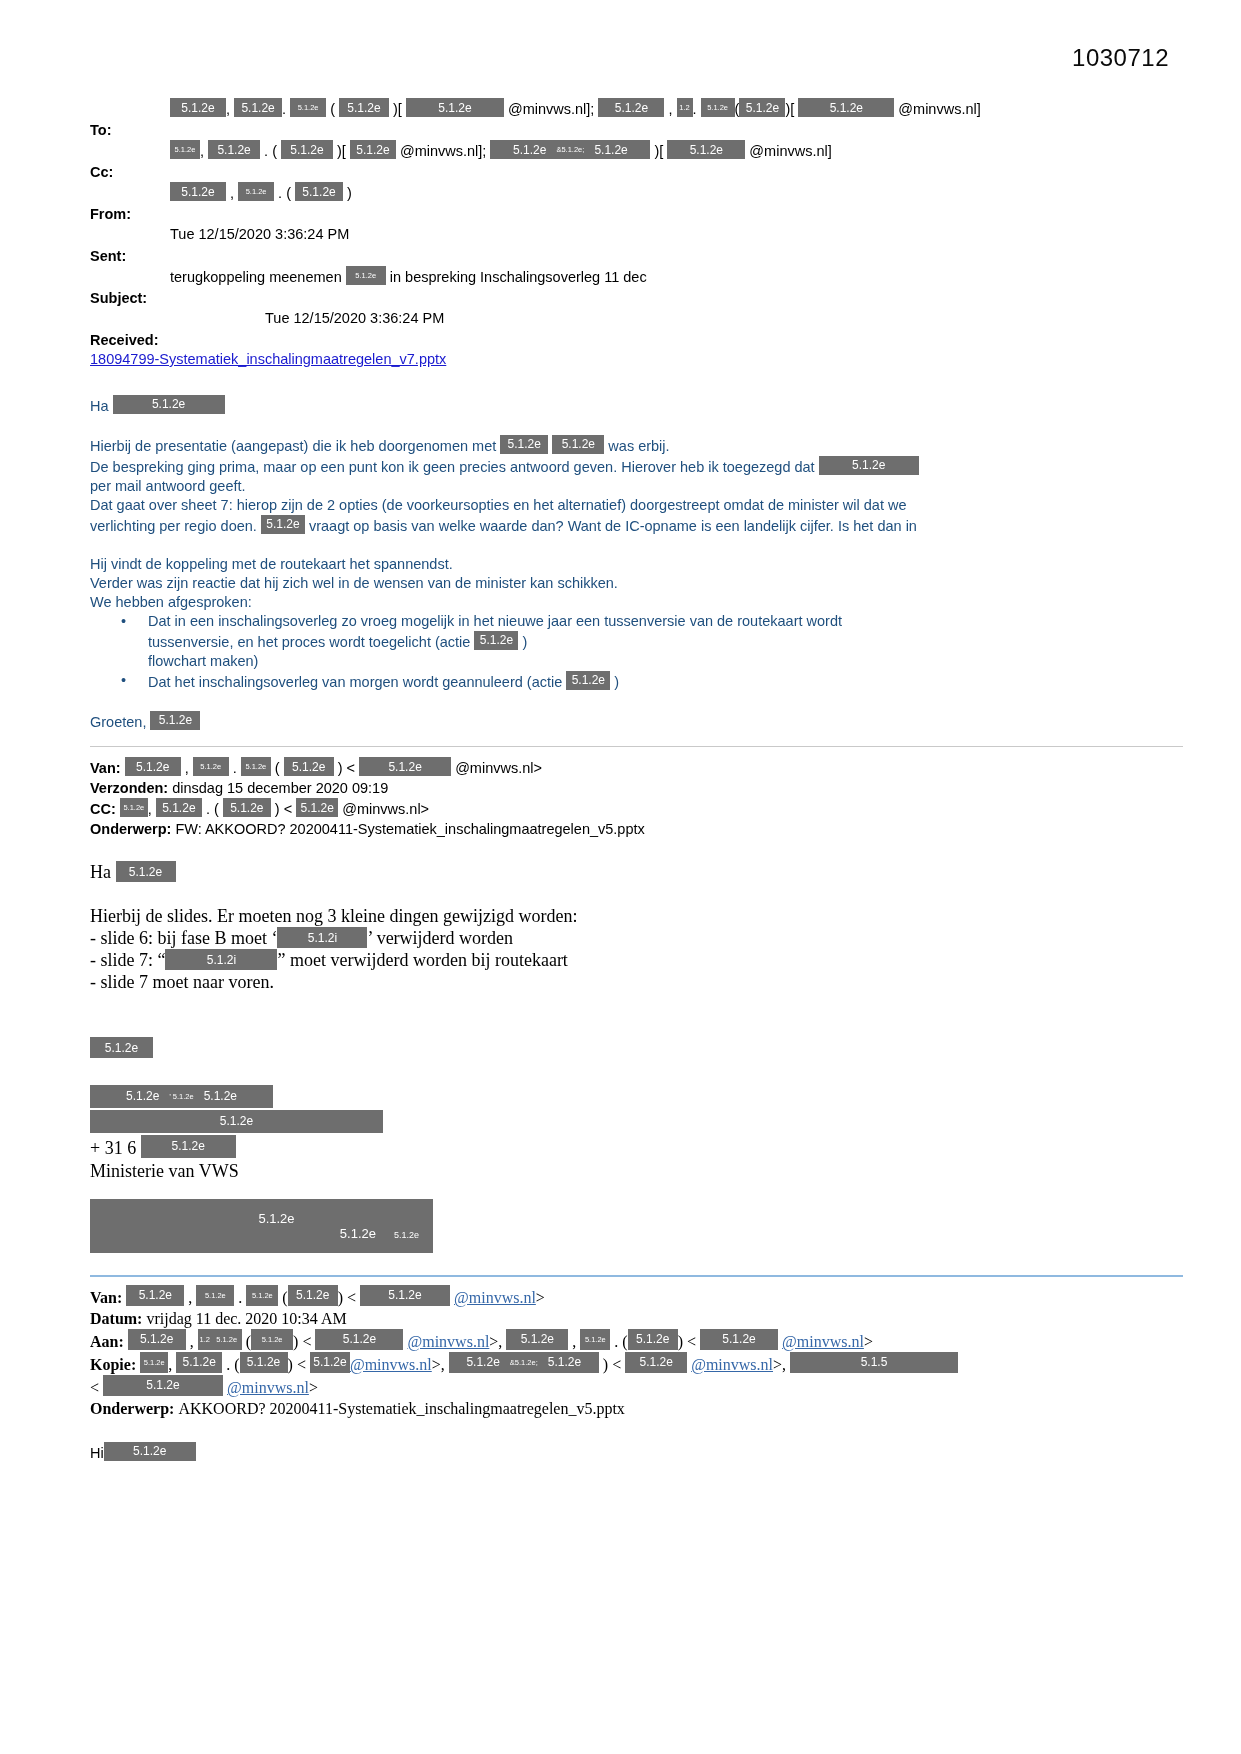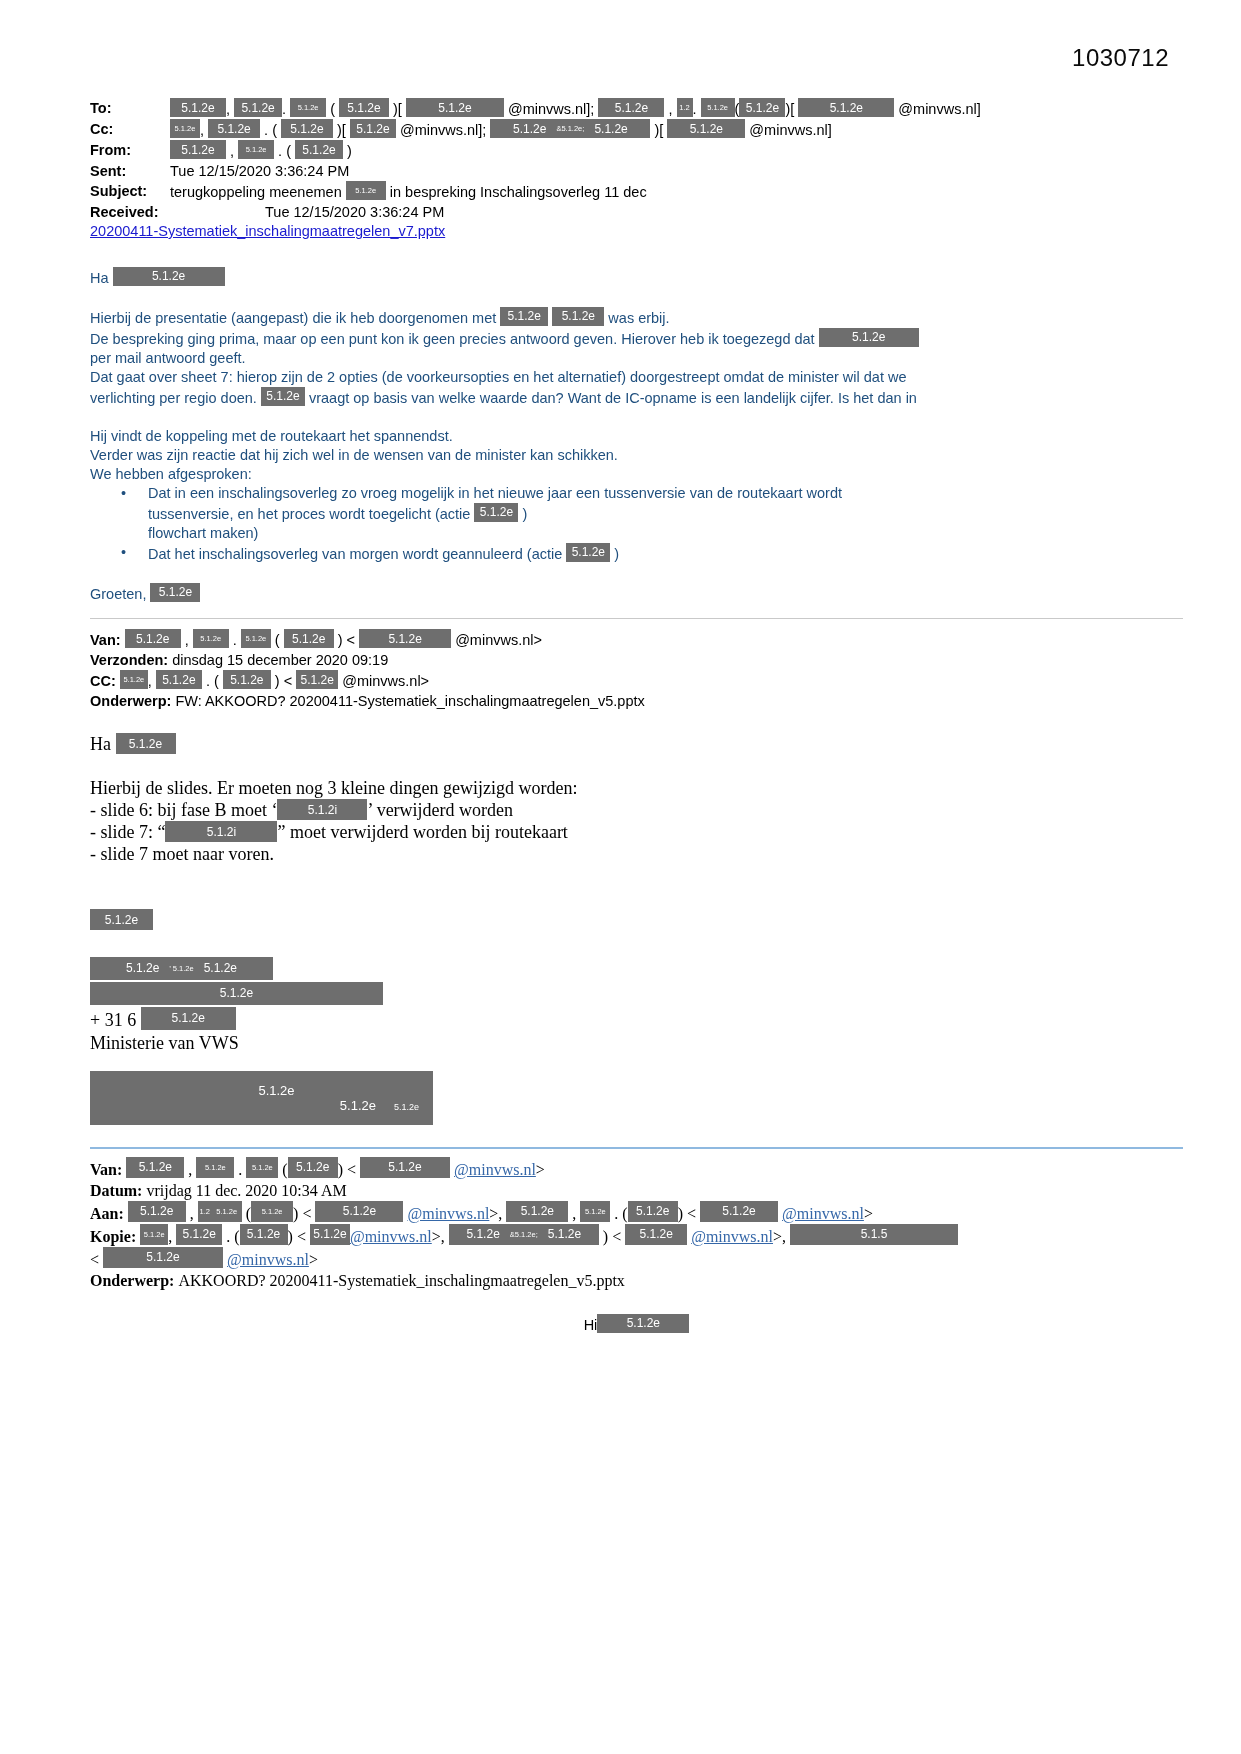--- a/index.html
+++ b/index.html
@@ -1,21 +1,21 @@
 <!DOCTYPE html>
 <html><head>
 <meta charset="utf-8">
 <style>
   html,body{margin:0;padding:0;background:#ffffff;}
   body{width:1241px;height:1754px;position:relative;font-family:"Liberation Sans",sans-serif;color:#000;}
   .page{padding:44px 58px 0 90px;box-sizing:border-box;}
   .docnum{text-align:right;font-size:24px;color:#0a0a0a;padding-right:14px;margin-bottom:26px;letter-spacing:.5px;}
   
   .frow{display:flex;font-size:14.5px;line-height:20px;}
-  .flbl{font-weight:bold;width:80px;flex:none;}
+  .flbl{font-weight:bold;width:80px;flex:none;margin-top:22px;}
   .fval{flex:1;}
   
   .line{font-size:14.5px;line-height:19px;min-height:19px;}
   .line.blank{height:13px;}
   .bold{font-weight:bold;}
   
   .rd{display:inline-flex;align-items:center;justify-content:center;background:#6e6e6e;color:#fff;
       font-family:"Liberation Sans",sans-serif;font-size:12px;height:19px;vertical-align:text-bottom;
       padding:0 2px;box-sizing:border-box;}
   .rd.sm{font-size:7.5px;}
@@ -43,21 +43,21 @@
   .bigblock{margin-top:16px;width:343px;height:54px;background:#6e6e6e;color:#fff;
       font-family:"Liberation Sans",sans-serif;display:flex;flex-direction:column;justify-content:center;}
   .bb1{display:flex;justify-content:center;font-size:13px;padding-left:30px;}
   .bb2{display:flex;justify-content:flex-end;align-items:baseline;gap:18px;padding-right:14px;font-size:13px;}
   .bb2 .sm2{font-size:9px;}
   
   .rule1{border:none;border-top:1px solid #c9c9c9;margin:14px 0 10px 0;}
   .rule2{border:none;border-top:2px solid #8fb9e0;margin:22px 0 8px 0;}
   .sec-e3h .line{font-size:16px;line-height:21px;min-height:21px;}
   .sec-e3body{margin-top:4px;}
-  .sec-e3body .line{line-height:21px;text-align:center;}
+  .sec-e3body .line{line-height:21px;}
   .sec-e3body .line.blank{height:18px;}
 </style>
 </head>
 <body>
 
 <div class="page">
   <div class="docnum">1030712</div>
 
   <div class="sec-e1h">
       <div class="frow">
@@ -83,21 +83,21 @@
       <div class="frow">
         <span class="flbl">Subject:</span>
         <span class="fval"><span>terugkoppeling meenemen </span><span class="rd sm" style="width: 40px;">5.1.2e</span><span> in bespreking Inschalingsoverleg 11 dec</span></span>
       </div>
       <div class="frow">
         <span class="flbl">Received:</span>
         <span class="fval"><span style="display: inline-block; width: 95px;"></span><span>Tue 12/15/2020 3:36:24 PM</span></span>
       </div>
     </div>
   <div class="sec-attach">
-      <div class="line"><span class="lnk">20200411-Systematiek_inschalingmaatregelen_v7.pptx</span></div>
+      <div class="line"><span class="lnk">18094799-Systematiek_inschalingmaatregelen_v7.pptx</span></div>
     </div>
 
   <div class="sec-e1body">
       <div class="line"><span>Ha </span><span class="rd" style="width: 112px;">5.1.2e</span></div>
       <div class="line blank"></div>
       <div class="line"><span>Hierbij de presentatie (aangepast) die ik heb doorgenomen met </span><span class="rd" style="width: 48px;">5.1.2e</span><span> </span><span class="rd" style="width: 52px;">5.1.2e</span><span> was erbij.</span></div>
       <div class="line"><span>De bespreking ging prima, maar op een punt kon ik geen precies antwoord geven. Hierover heb ik toegezegd dat </span><span class="rd" style="width: 100px;">5.1.2e</span></div>
       <div class="line"><span>per mail antwoord geeft.</span></div>
       <div class="line"><span>Dat gaat over sheet 7: hierop zijn de 2 opties (de voorkeursopties en het alternatief) doorgestreept omdat de minister wil dat we</span></div>
       <div class="line"><span>verlichting per regio doen. </span><span class="rd" style="width: 44px;">5.1.2e</span><span> vraagt op basis van welke waarde dan? Want de IC-opname is een landelijk cijfer. Is het dan in</span></div>

